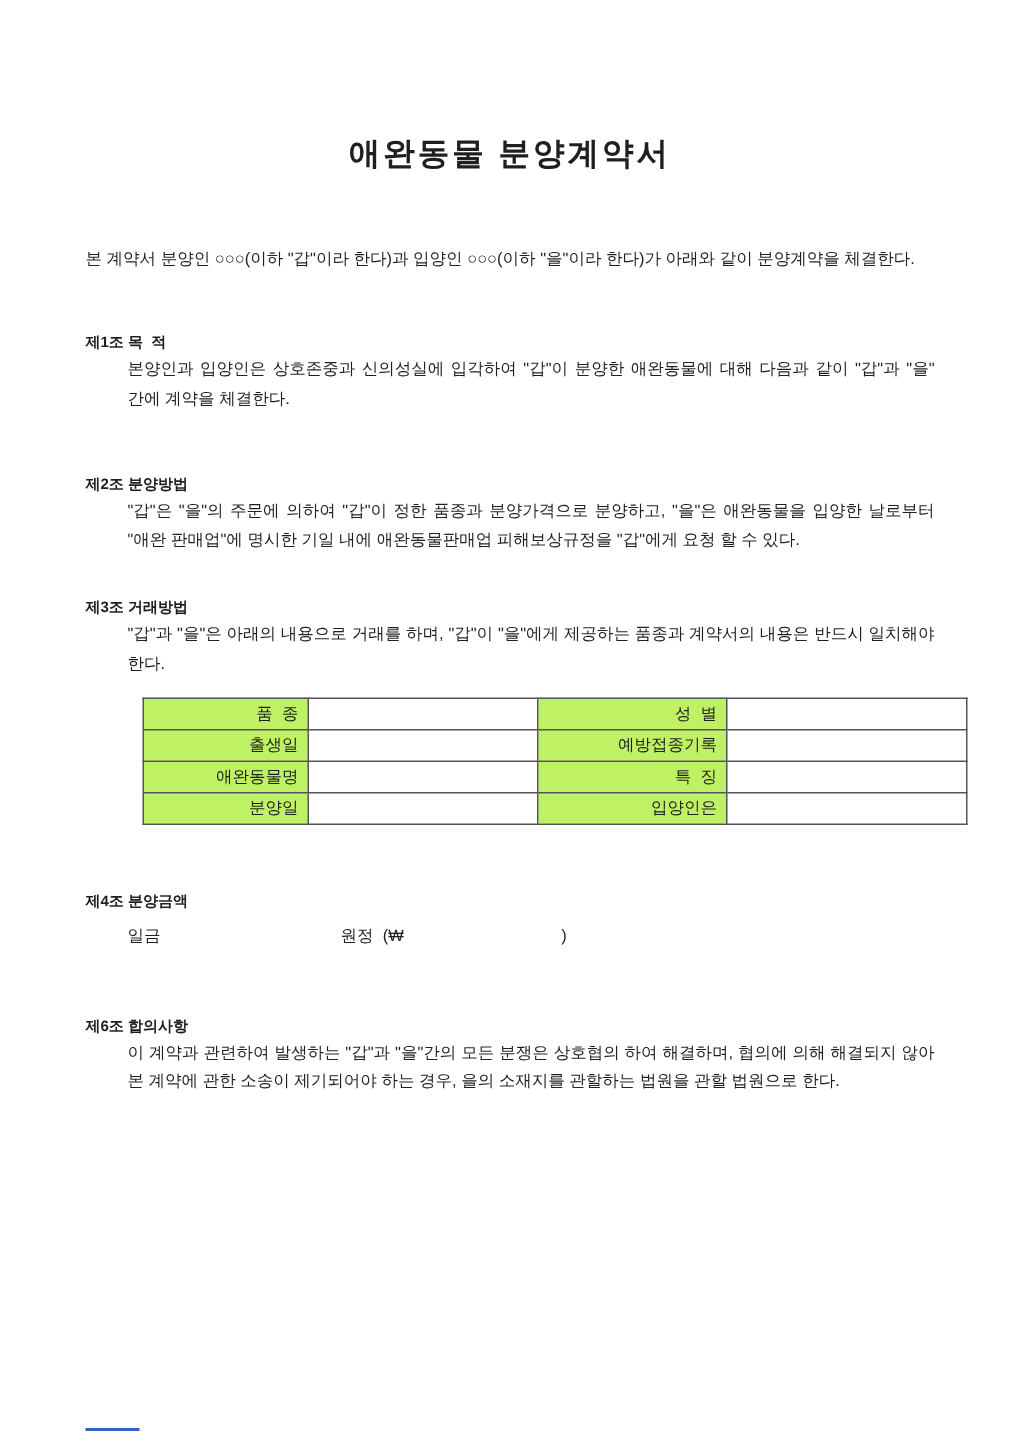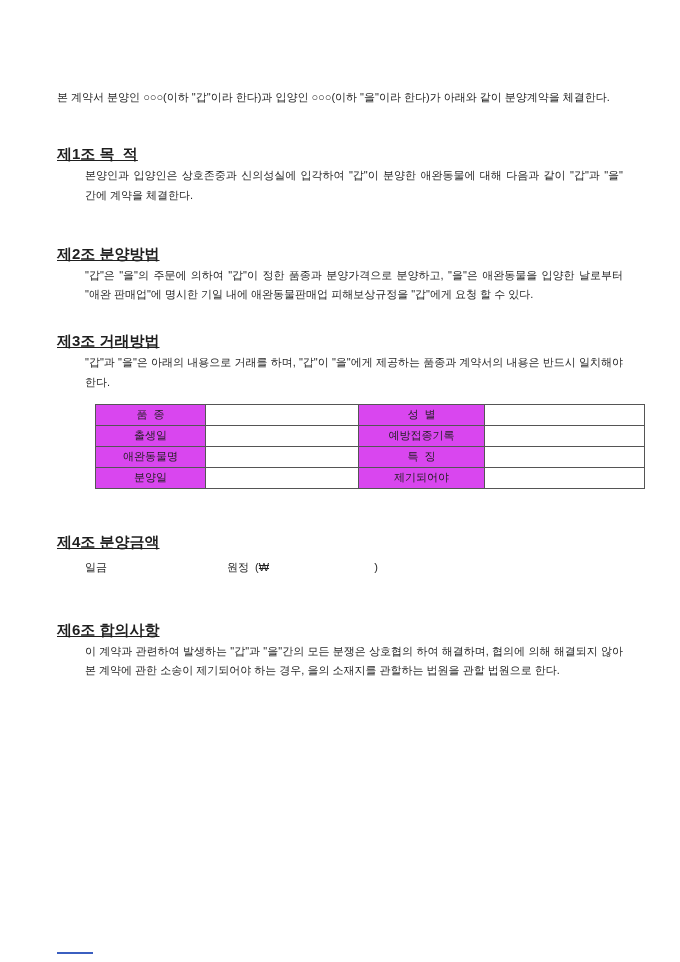--- a/index.html
+++ b/index.html
@@ -29,24 +29,23 @@
   .intro {
     margin: 0 0 38px 0;
     font-size: 11px;
     line-height: 1.75;
     text-align: justify;
     word-break: keep-all;
   }
   .article { margin: 0; }
   .article h2 {
     margin: 0 0 2px 0;
-    font-size: 15px;
+    font-size: 10px;
     font-weight: bold;
     white-space: pre;
-    text-decoration: underline;
   }
   .article .body {
     margin-left: 28px;
     font-size: 11px;
     line-height: 1.75;
     text-align: justify;
     word-break: keep-all;
   }
   .mb-a1 { margin-bottom: 40px; }
   .mb-a2 { margin-bottom: 28px; }
@@ -60,22 +59,22 @@
     margin: 12px 0 0 38px;
   }
   table.form td {
     border: 1px solid #555;
     height: 21px;
     font-size: 11px;
     padding: 0 6px;
     box-sizing: border-box;
   }
   td.lbl {
-    background: #d946ef;
-    text-align: center;
+    background: #bef264;
+    text-align: right;
     white-space: pre;
   }
   td.val { background: #ffffff; }
   .c1 { width: 110px; }
   .c2 { width: 153px; }
   .c3 { width: 126px; }
   .c4 { width: 160px; }
   .amount-line {
     margin: 8px 0 0 28px;
     font-size: 11px;
@@ -91,20 +90,21 @@
     width: 36px;
     height: 2px;
     background: #3b5fc0;
   }
 </style>
 </head>
 <body>
 
 <div class="page">
 
+  <h1 class="title">애완동물 분양계약서</h1>
 
   <p class="intro">본 계약서 분양인 ○○○(이하 "갑"이라 한다)과 입양인 ○○○(이하 "을"이라 한다)가 아래와 같이 분양계약을 체결한다.</p>
 
   <section class="article mb-a1">
     <h2>제1조 목  적</h2>
     <div class="body">본양인과 입양인은 상호존중과 신의성실에 입각하여 "갑"이 분양한 애완동물에 대해 다음과 같이 "갑"과 "을" 간에 계약을 체결한다.</div>
   </section>
 
   <section class="article mb-a2">
     <h2>제2조 분양방법</h2>
@@ -131,21 +131,21 @@
       </tr>
       <tr>
         <td class="lbl c1">애완동물명</td>
         <td class="val c2"></td>
         <td class="lbl c3">특  징</td>
         <td class="val c4"></td>
       </tr>
       <tr>
         <td class="lbl c1">분양일</td>
         <td class="val c2"></td>
-        <td class="lbl c3">제기되어야</td>
+        <td class="lbl c3">입양인은</td>
         <td class="val c4"></td>
       </tr>
     </tbody>
       </table>
   </section>
 
   <section class="article mb-a4">
     <h2>제4조 분양금액</h2>
     <div class="amount-line">
       <span class="txt">일금</span><span class="sp sp-1"></span><span class="txt">원정  (₩</span><span class="sp sp-2"></span><span class="txt">)</span>

